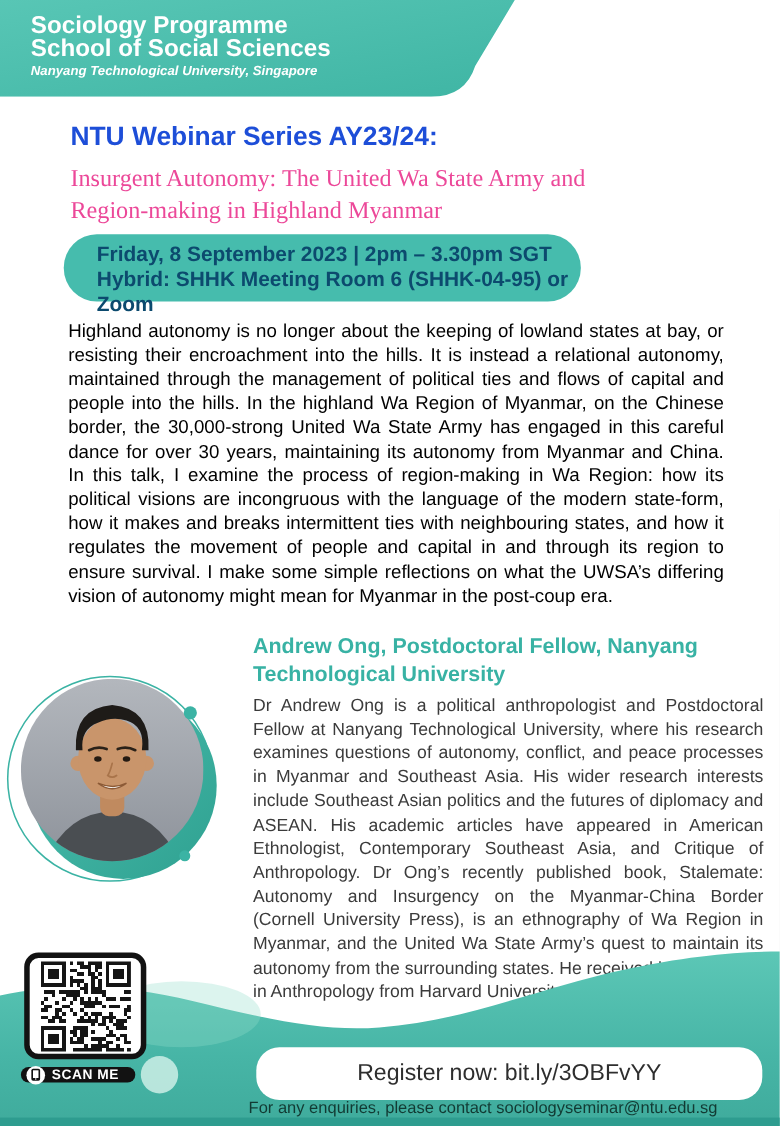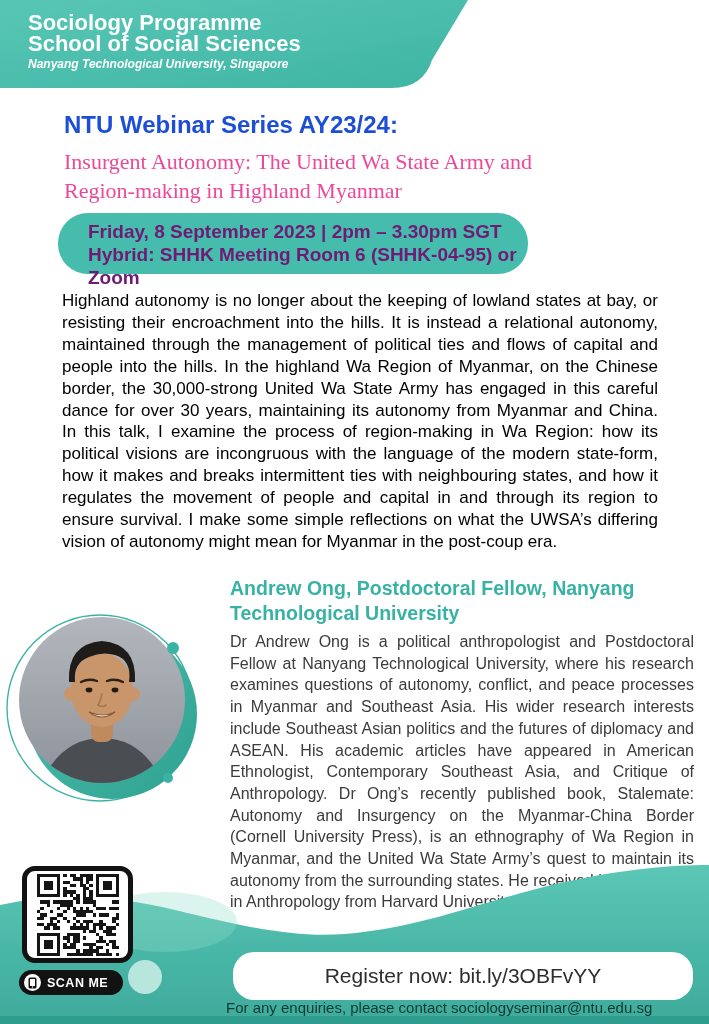--- a/index.html
+++ b/index.html
@@ -15,21 +15,21 @@
   .banner-line{font-size:22px;font-weight:bold;line-height:21px;}
   .banner-line.italic{font-weight:bold;font-style:italic;font-size:12px;}
   
   .title-block{position:absolute;left:64px;top:110px;width:600px;}
   .series-title{color:#1d4ed8;font-weight:bold;font-size:24px;line-height:30px;}
   .talk-title{color:#ec4899;font-size:22px;line-height:29px;margin-top:7px;white-space:pre-line;font-family:Liberation Serif, serif;}
   
   .date-box{
     position:absolute;left:58px;top:213px;width:470px;height:61px;
     background:#46bcad;border-radius:30px;box-sizing:border-box;
-    padding:7px 0 0 30px;color:#701a75;font-weight:bold;
+    padding:7px 0 0 30px;color:#0c4a6e;font-weight:bold;
     font-size:19px;line-height:23px;
   }
   
   .abstract{
     position:absolute;left:62px;top:290px;width:596px;
     font-size:17px;line-height:21.9px;text-align:justify;color:#000000;
   }
   
   .photo-group{position:absolute;left:5px;top:602px;width:210px;height:210px;}
   .speaker-heading{
@@ -45,21 +45,21 @@
   .wave{position:absolute;left:0;top:860px;width:709px;height:164px;}
   .wave svg{width:100%;height:100%;display:block;}
   
   .qr-box{
     position:absolute;left:22px;top:866px;width:111px;height:97px;
     background:#ffffff;border:5px solid #121212;border-radius:13px;
     box-sizing:border-box;display:flex;align-items:center;justify-content:center;
   }
   .qr-box svg{width:82px;height:82px;shape-rendering:crispEdges;}
   .scan-pill{
-    position:absolute;left:19px;top:970px;width:104px;height:25px;
+    position:absolute;left:19px;top:970px;width:104px;height:14px;
     background:#121212;border-radius:13px;display:flex;align-items:center;
     padding:0 0 0 5px;box-sizing:border-box;gap:6px;
   }
   .phone-badge{
     width:17px;height:17px;border-radius:50%;background:#ffffff;
     display:flex;align-items:center;justify-content:center;flex:0 0 auto;
   }
   .phone-badge svg{width:9px;height:12px;}
   .scan-label{color:#ffffff;font-size:12.5px;font-weight:bold;letter-spacing:.5px;}
   

